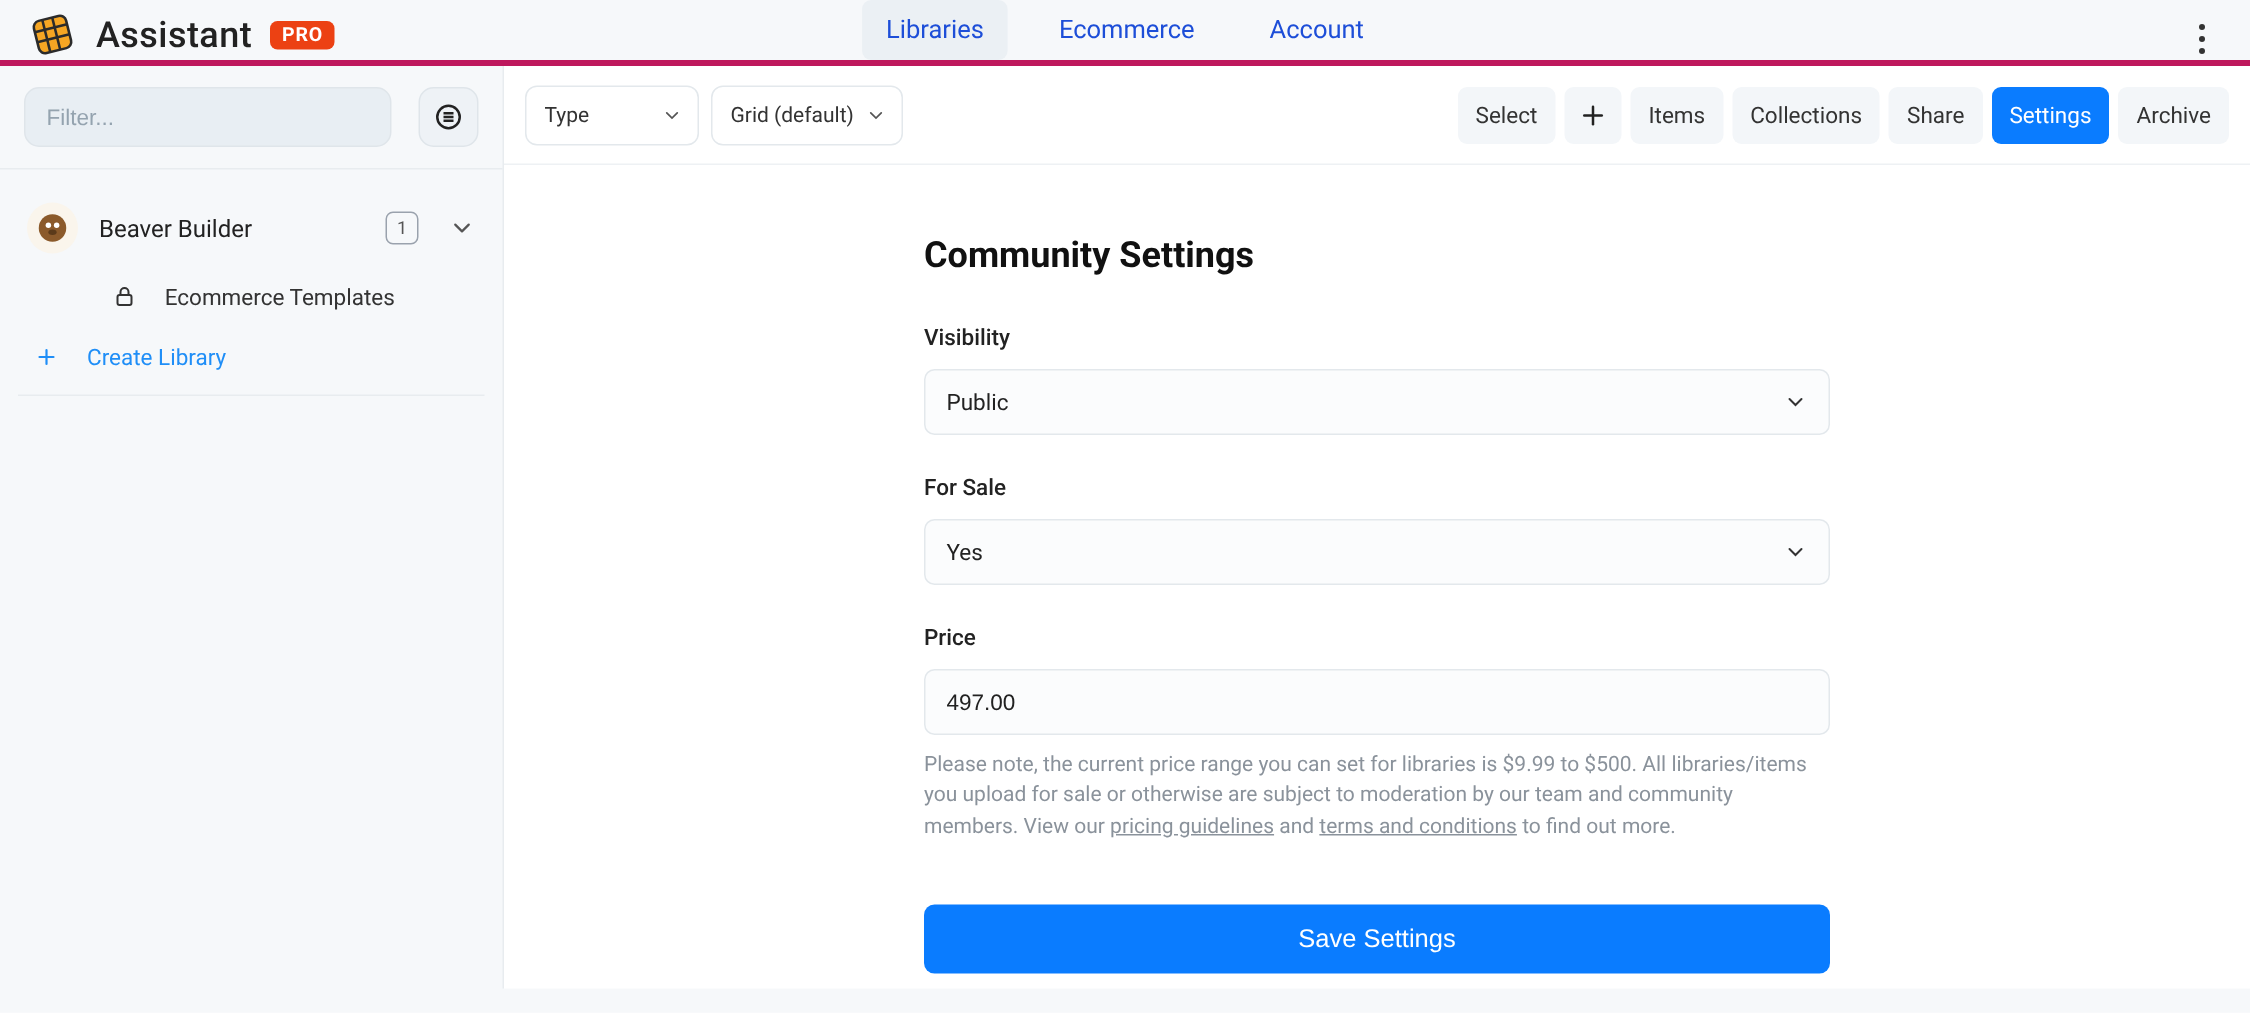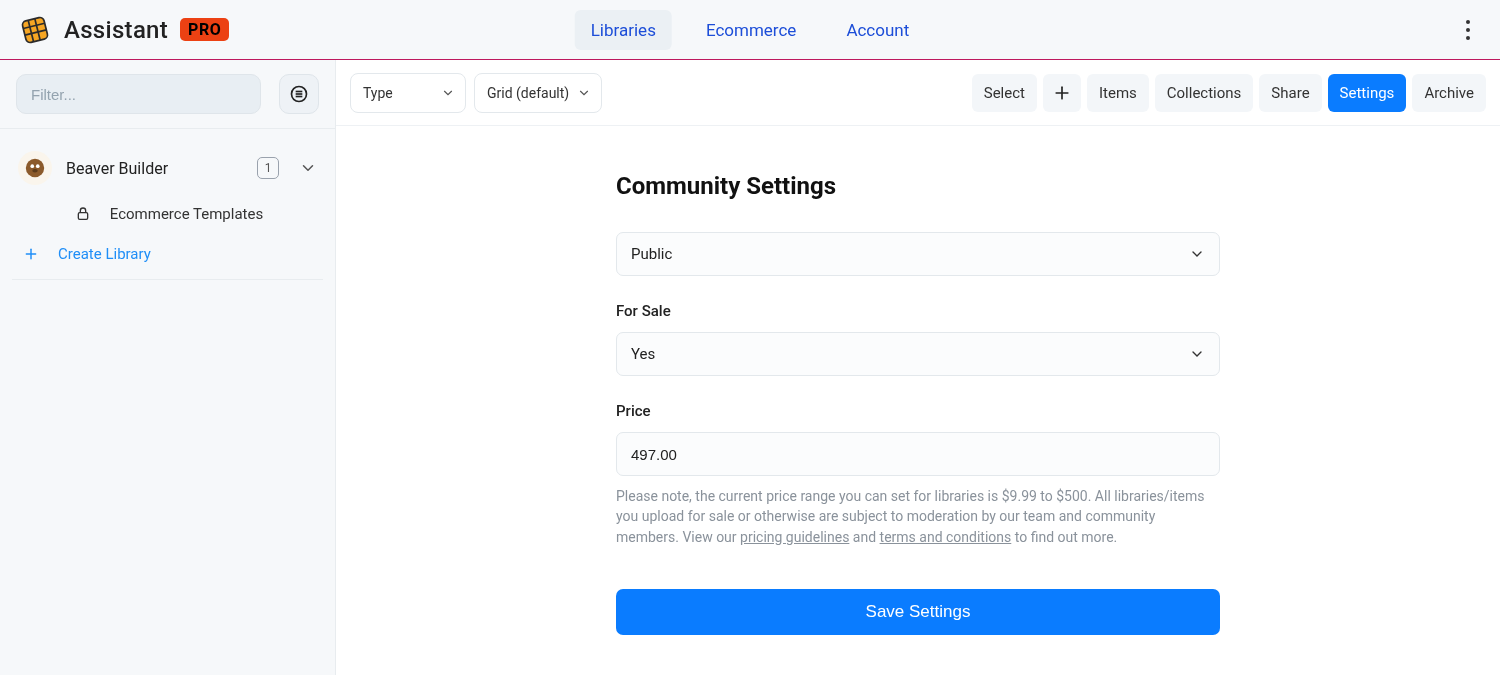--- a/index.html
+++ b/index.html
@@ -1,45 +1,45 @@
 <!DOCTYPE html>
 <html><head>
 <meta charset="utf-8">
 <style>
   * { box-sizing: border-box; margin: 0; padding: 0; }
   html, body { width: 1500px; height: 675px; font-family: -apple-system, BlinkMacSystemFont, "Segoe UI", Roboto, Helvetica, Arial, sans-serif; background: #f6f8fa; color: #1f2937; }
   
   .header {
-    height: 60px;
+    height: 44px;
     display: flex;
-    align-items: center;
+    align-items: flex-end;
     padding: 0 18px;
-    border-bottom: 1px solid #be185d;
+    border-bottom: 4px solid #be185d;
     background: #f6f8fa;
     position: relative;
   }
   .brand {
     display: flex;
     align-items: center;
     gap: 12px;
   }
   .logo-waffle {
     width: 34px; height: 34px;
     display: inline-flex; align-items:center; justify-content:center;
   }
   .brand-name {
     font-size: 24px;
     font-weight: 500;
     color: #222;
     letter-spacing: 0.3px;
   }
   .pro-badge {
     background: #ec4113;
-    color: #000000;
-    font-size: 16px;
+    color: #ffffff;
+    font-size: 13px;
     font-weight: 700;
     padding: 2px 8px;
     border-radius: 5px;
     letter-spacing: 0.5px;
   }
   .main-nav {
     position: absolute;
     left: 50%;
     transform: translateX(-50%);
     display: flex;
@@ -329,20 +329,21 @@
         <div class="tab-chip active-blue">Settings</div>
         <div class="tab-chip">Archive</div>
       </div>
     </div>
 
     <div class="settings-wrap">
       <div class="settings-inner">
         <h1 class="settings-title">Community Settings</h1>
 
         <div class="field-block">
+          <div class="field-label">Visibility</div>
           <div class="select-box">
             <span>Public</span>
             <span>
                 <svg width="16" height="16" viewBox="0 0 24 24">
                   <polyline points="6 9 12 15 18 9" fill="none" stroke="#333" stroke-width="2" stroke-linecap="round"></polyline>
                 </svg>
               </span>
           </div>
         </div>
 

